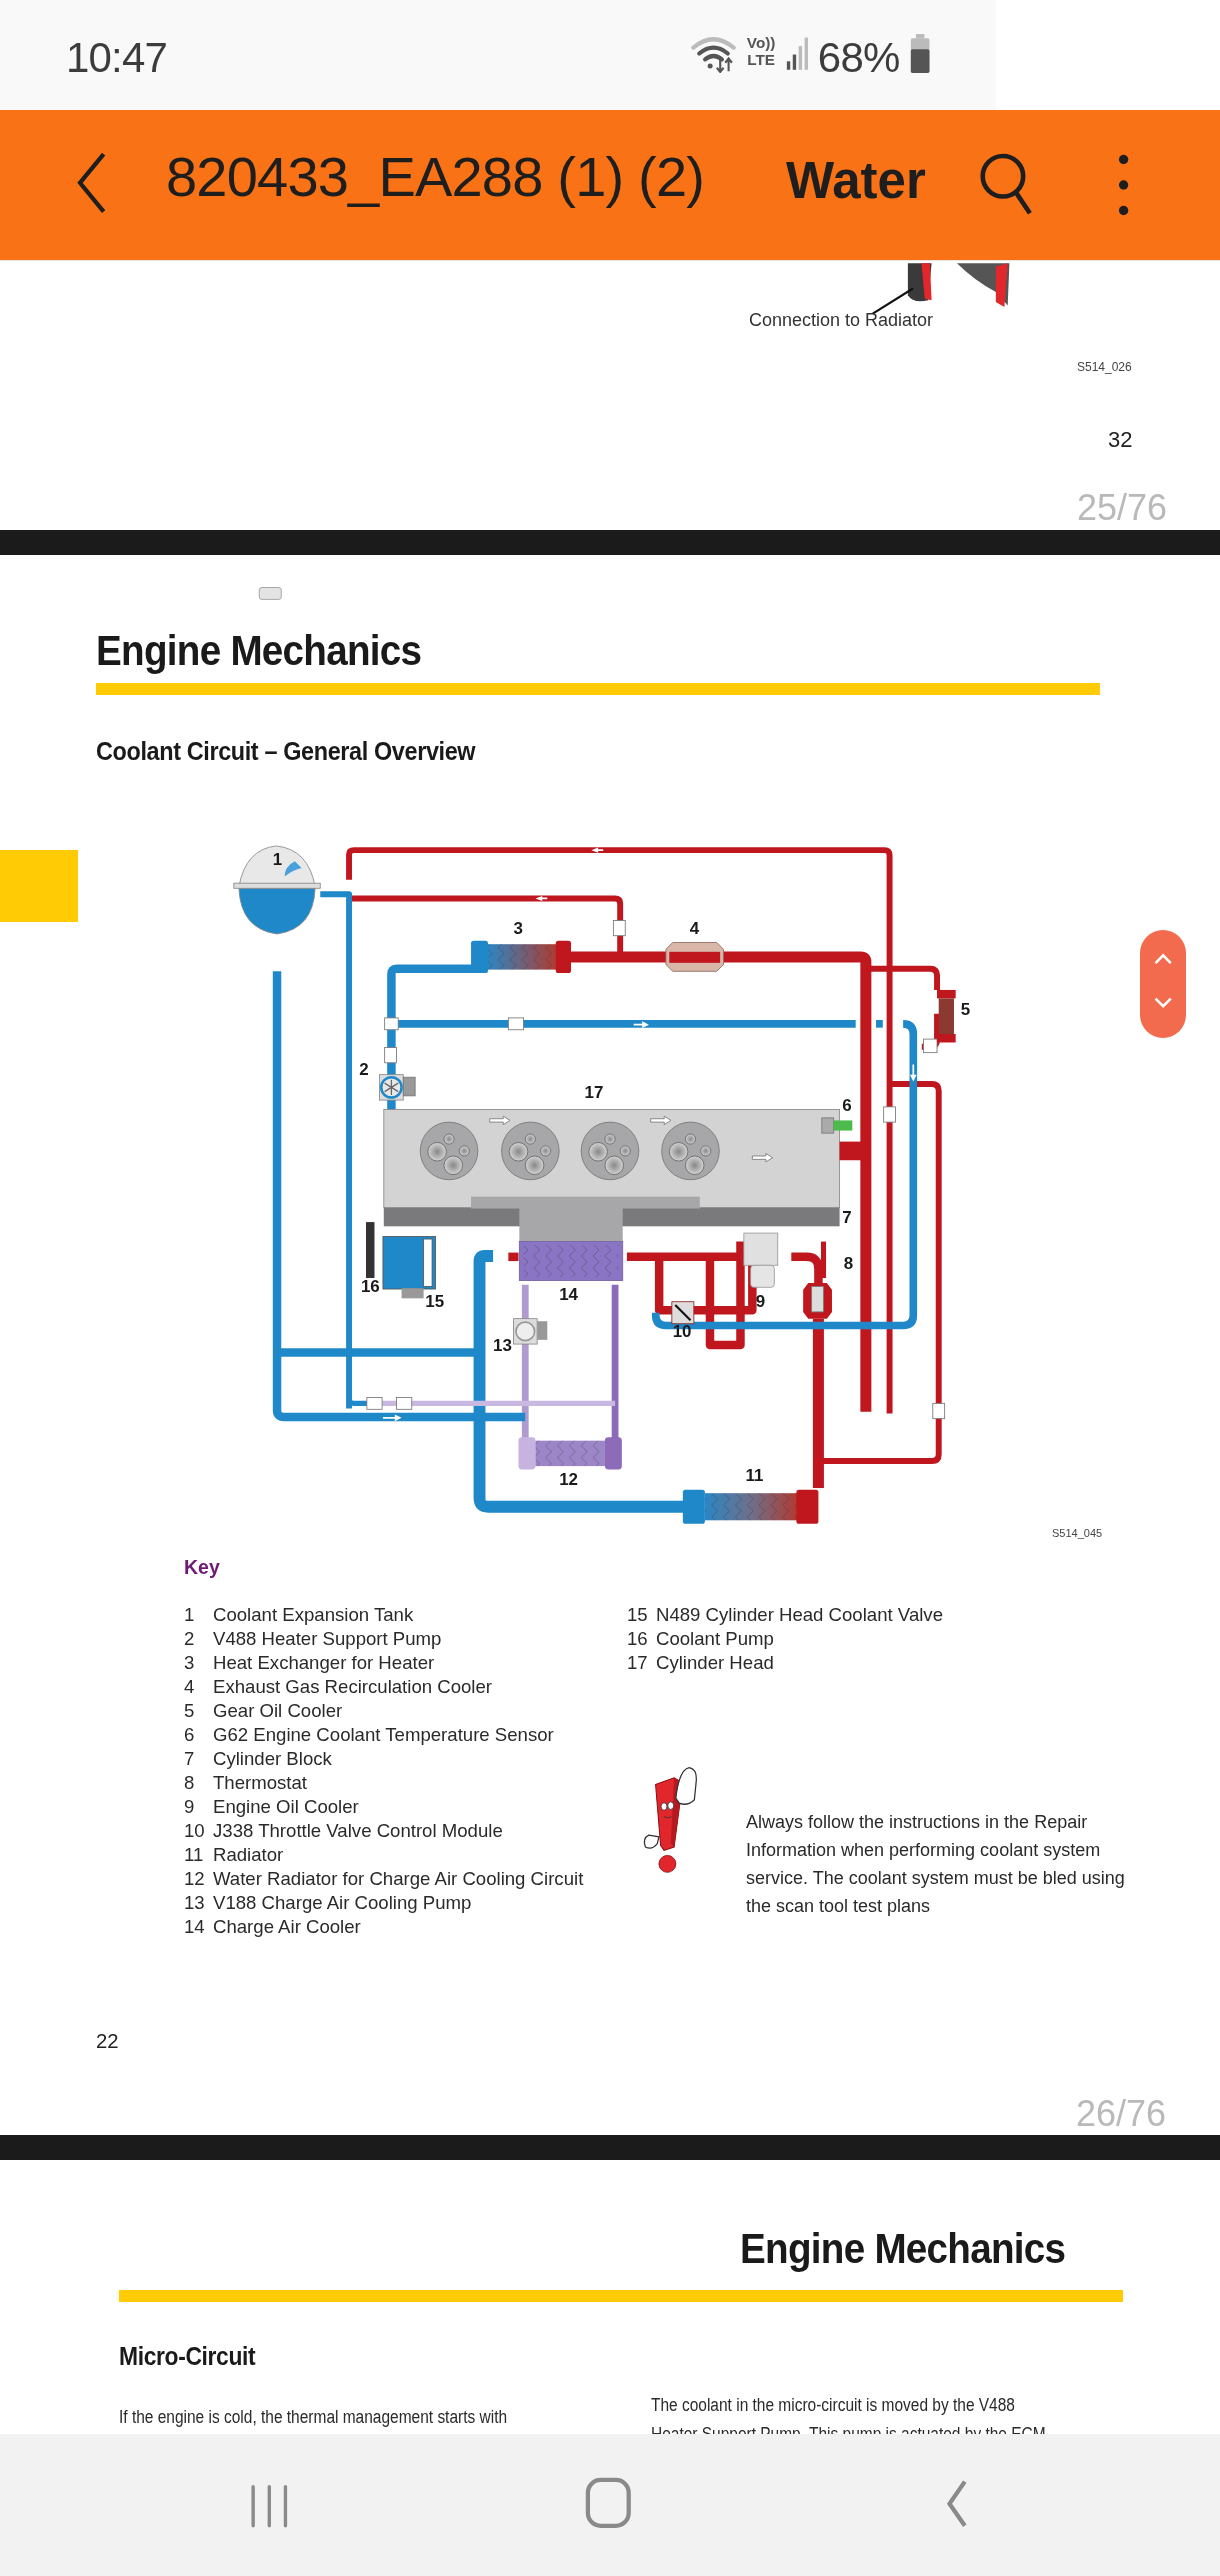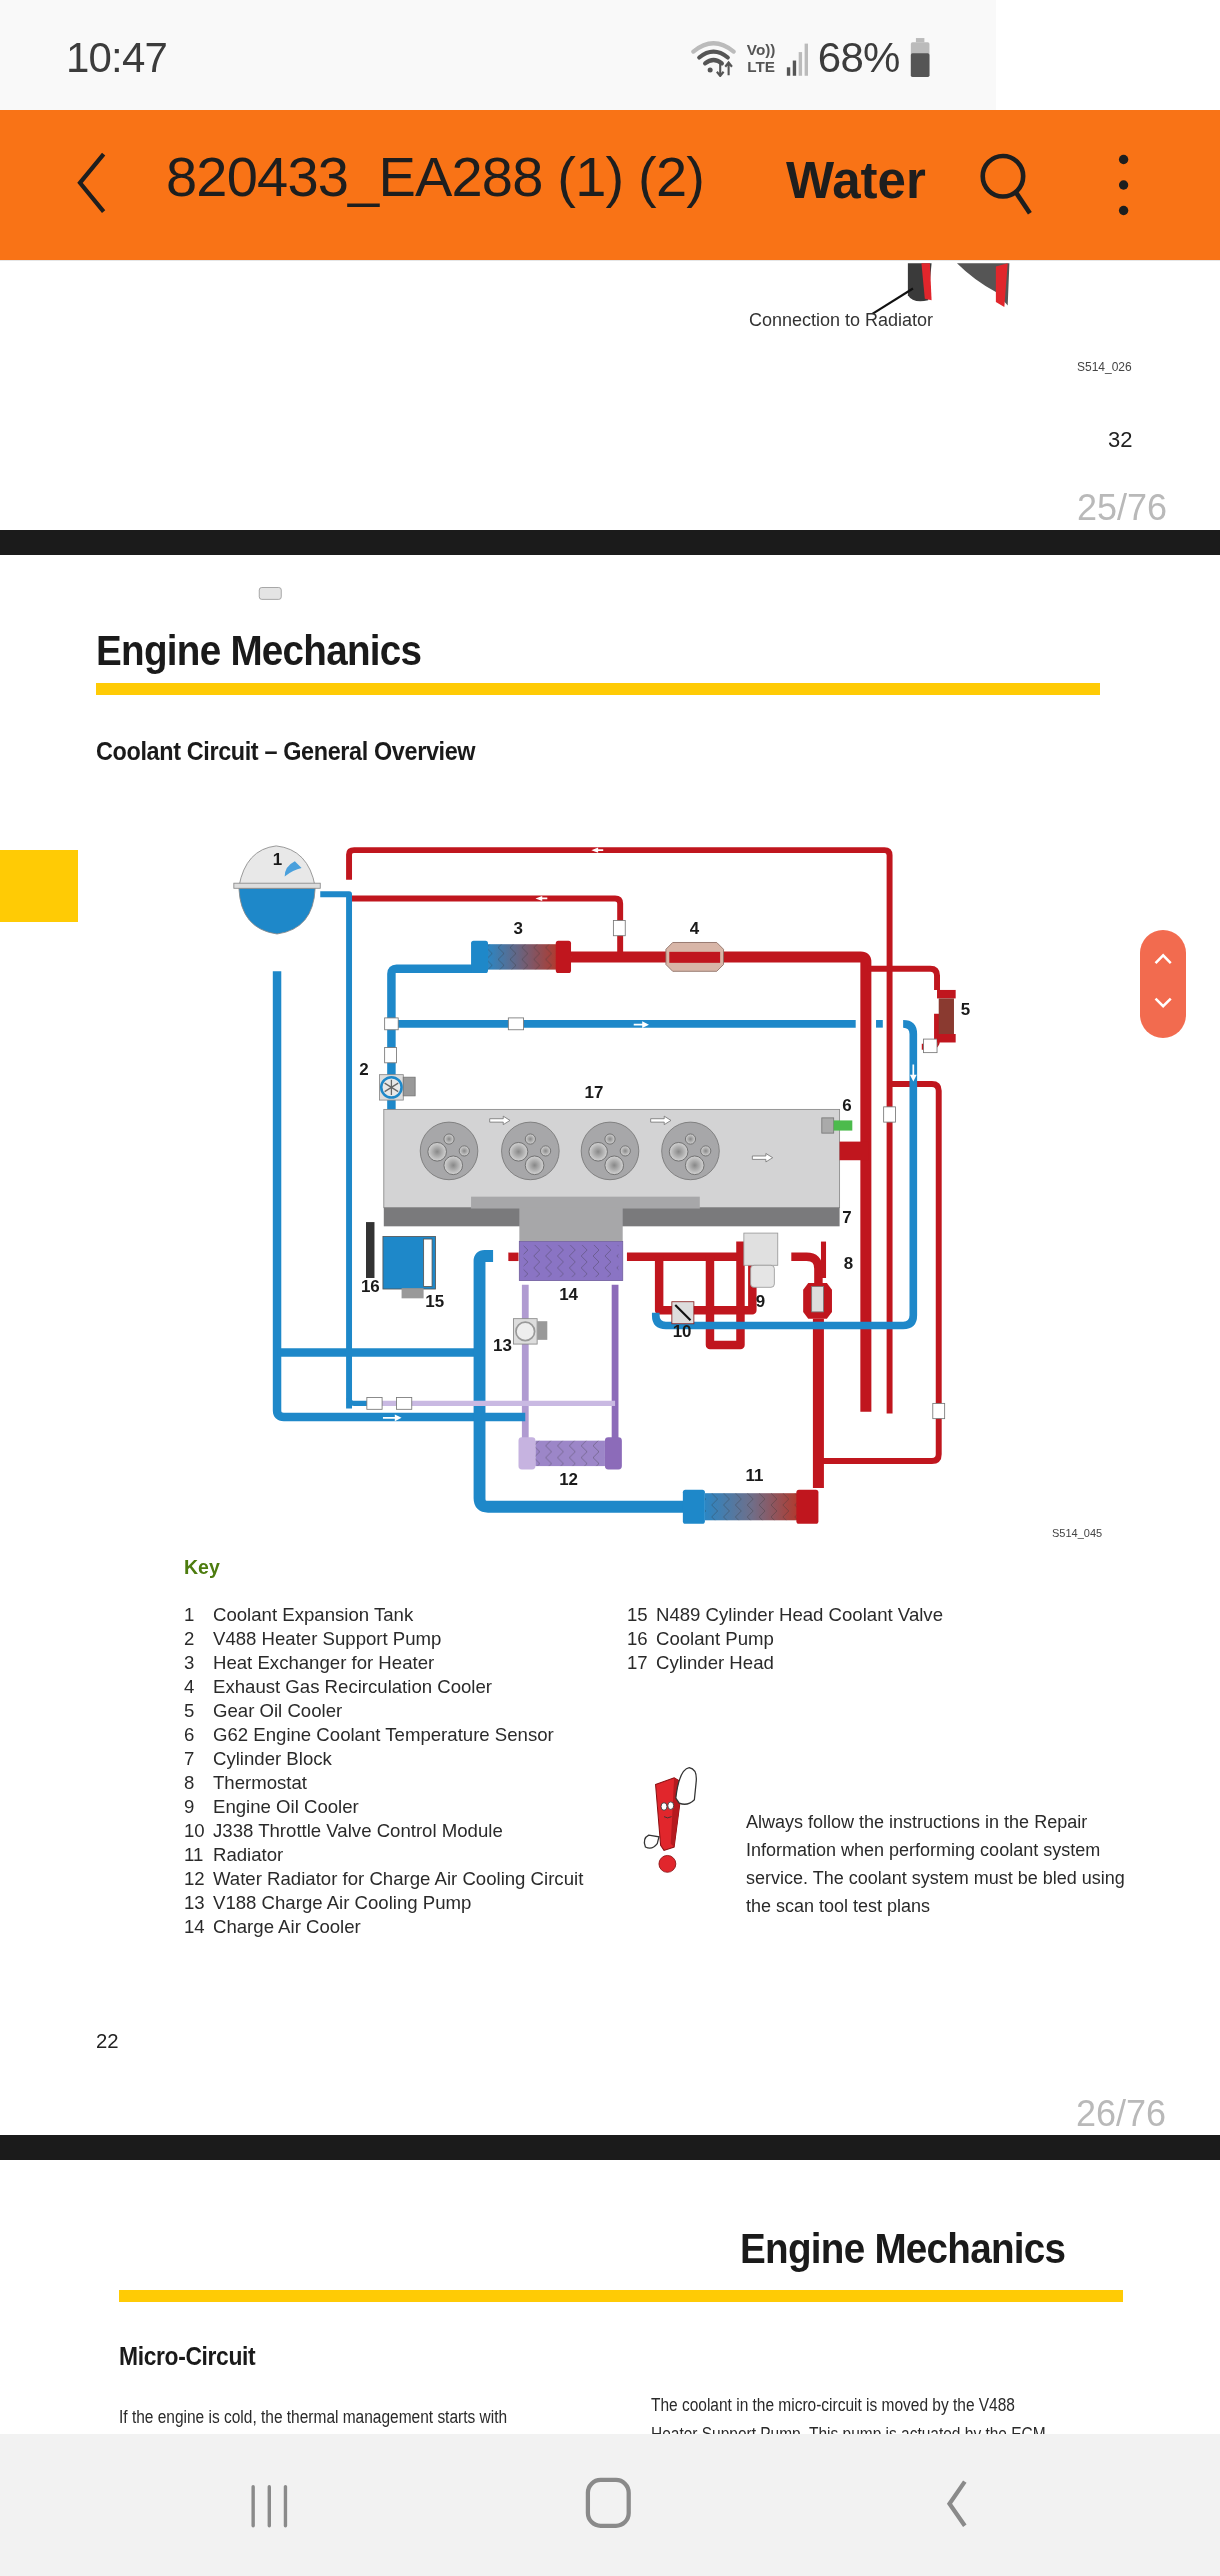--- a/index.html
+++ b/index.html
@@ -3,21 +3,21 @@
 <meta charset="utf-8">
 <style>
   * { box-sizing: border-box; margin: 0; padding: 0; }
   html, body { width: 1220px; height: 2576px; overflow: hidden; background: #ffffff; }
   body { position: relative; font-family: "Liberation Sans", sans-serif; color: #1a1a1a; }
   .abs { position: absolute; }
 
   
   #statusbar { position: absolute; left: 0; top: 0; width: 996px; height: 110px; background: #f9f9f9; }
   #time { position: absolute; left: 66px; top: 34px; font-size: 42px; color: #3c3c3c; font-family: "Liberation Sans", sans-serif; letter-spacing: -0.8px; }
-  #status-right { position: absolute; right: 66px; top: 34px; height: 47px; display: flex; align-items: center; gap: 10.2px; color: #555; }
+  #status-right { position: absolute; right: 66px; top: 34px; height: 47px; display: flex; align-items: flex-start; gap: 10.2px; color: #555; }
   #battery-text { font-size: 42px; color: #3c3c3c; letter-spacing: -0.8px; }
   .volte { font-size: 15.3px; line-height: 17px; font-weight: bold; color: #555; text-align: center; }
 
   #appbar { position: absolute; left: 0; top: 110px; width: 1220px; height: 151px; background: #f97316; border-bottom: 1.7px solid #e6e6e6; }
   #back-btn { position: absolute; left: 68px; top: 34px; width: 51px; height: 76px; cursor: pointer; }
   #doc-title { position: absolute; left: 166px; top: 34px; font-size: 56px; color: #1e1e1e; letter-spacing: -0.8px; white-space: nowrap; }
   #save-btn { position: absolute; left: 786px; top: 41px; font-size: 51px; font-weight: bold; color: #1e1e1e; cursor: pointer; }
   #search-btn { position: absolute; left: 976px; top: 39px; width: 64px; height: 68px; cursor: pointer; }
   #more-btn { position: absolute; left: 1110px; top: 41px; width 34px; height: 68px; cursor: pointer; }
 
@@ -310,21 +310,21 @@
       <text x="582" y="938">13</text>
       <text x="660" y="878">14</text>
       <text x="502" y="872" dy="14">15</text>
       <text x="426" y="868">16</text>
       <text x="690" y="640">17</text>
     </g>
   </svg>
 
   <div class="fig-code" style="left:1052px;top:971px;font-size:11px;">S514_045</div>
 
-  <div class="abs" style="left:184px;top:1000px;font-size:19.5px;font-weight:bold;color:#4d7c0f;">Key</div>
+  <div class="abs" style="left:184px;top:1000px;font-size:19.5px;font-weight:bold;color:#701a75;">Key</div>
   <div class="key-list" id="key-left" style="left:184px;top:1047px;">
       <div class="key-row">
         <span class="key-num">1</span>
         <span class="key-label">Coolant Expansion Tank</span>
       </div>
       <div class="key-row">
         <span class="key-num">2</span>
         <span class="key-label">V488 Heater Support Pump</span>
       </div>
       <div class="key-row">

